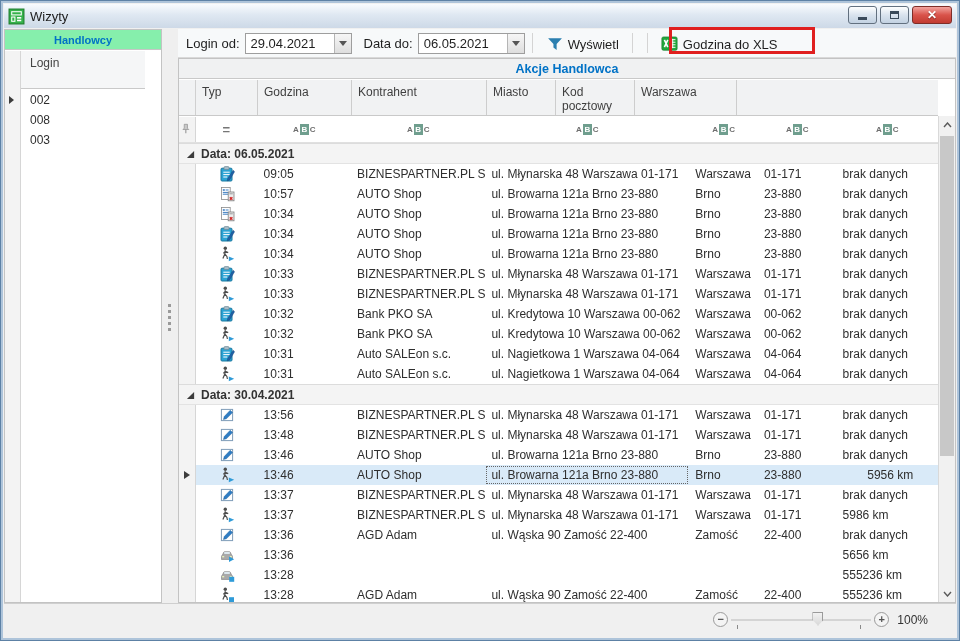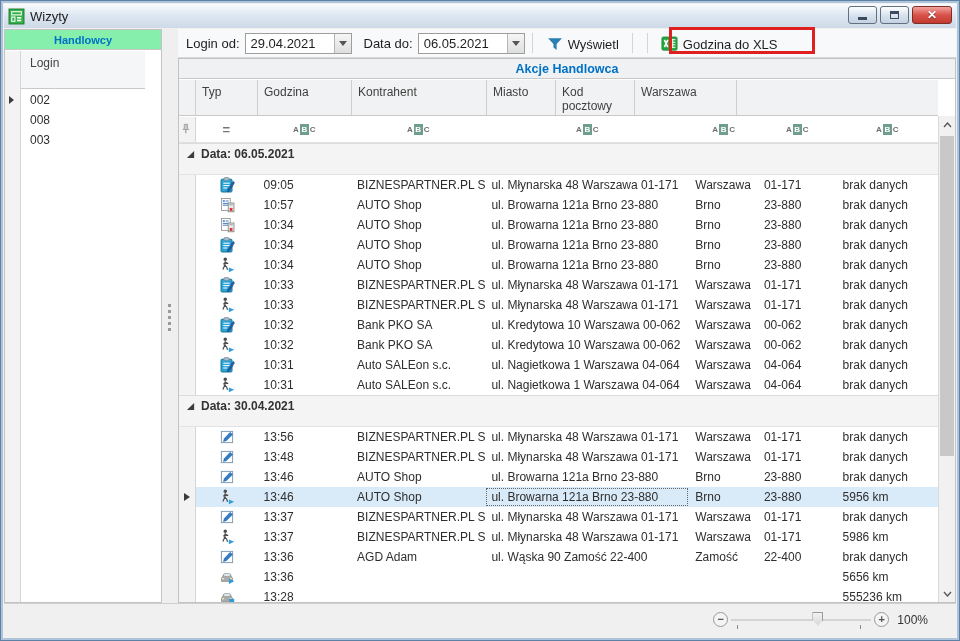--- a/index.html
+++ b/index.html
@@ -69,21 +69,21 @@
   .abc .sm { font-size:8px; color:#6e6e6e; font-weight:bold; }
   .abc .mid { font-size:8px; color:#fff; background:#6f9e8e; width:9px; height:11px; text-align:center; line-height:11px; font-weight:bold; }
 
   
   .gbody { position:absolute; left:0; top:84px; bottom:0; right:17px; overflow:hidden; background:#fff; }
   .ind-strip { position:absolute; left:0; top:0; bottom:0; width:17px; background:#f3f3f3; border-right:1px solid #d6d6d6; }
   .grow { position:relative; display:flex; height:20px; line-height:20px; }
   .grow .cell { padding-left:6px; white-space:nowrap; overflow:hidden; }
   .grow .typ { display:flex; align-items:center; justify-content:center; padding-left:0; }
   .grow .typ svg { width:16px; height:16px; }
-  .grouphdr { height:32px; line-height:21px; background:#f4f4f4; border-top:1px solid #dcdcdc; border-bottom:1px solid #e3e3e3;
+  .grouphdr { height:21px; line-height:21px; background:#f4f4f4; border-top:1px solid #dcdcdc; border-bottom:1px solid #e3e3e3;
     font-weight:bold; color:#333; padding-left:22px; position:relative; }
   .grouphdr svg.tri { position:absolute; left:7px; top:6px; width:9px; height:9px; }
   .row-sel .cell { background:#d9eaf8; }
   .focus-cell { outline:1px dotted #666; outline-offset:-2px; }
   .rowarrow { position:absolute; left:-13px; top:6px; width:0; height:0; border-left:6px solid #3c3c3c; border-top:4px solid transparent; border-bottom:4px solid transparent; }
 
   
   .vscroll { position:absolute; right:0; top:57px; bottom:0; width:17px; background:#f1f1f1; border-left:1px solid #d9d9d9; }
   .vs-btn { position:absolute; left:0; right:0; height:17px; display:flex; align-items:center; justify-content:center; }
   .vs-btn.up { top:0; } .vs-btn.down { bottom:0; }
@@ -523,21 +523,21 @@
                 <circle cx="6.3" cy="2.3" r="1.7" fill="#4d4d4d"></circle>
                 <path d="M6.3 4.2 L5.8 8 L3.9 12.6 M5.8 8 L7.9 10.4 L8.4 13 M6.3 5.2 L4.4 7.4 M6.3 5.2 L9.2 6.6" stroke="#4d4d4d" stroke-width="1.2" fill="none"></path>
                 <path d="M9.8 10.4 L15.2 12.8 L9.8 15.2 Z" fill="#2f9bd8"></path>
               </svg>
             </div>
             <div class="cell" style="width: 94px;">13:46</div>
             <div class="cell" style="width: 135px;">AUTO Shop</div>
             <div class="cell focus-cell" style="width: 205px;">ul. Browarna 121a Brno 23-880</div>
             <div class="cell" style="width: 69px;">Brno</div>
             <div class="cell" style="width: 79px;">23-880</div>
-            <div class="cell" style="width: 102px;">5956 km</div>
+            <div class="cell" style="width: 102px; text-align: center;">5956 km</div>
           </div>
           <div class="grow">
             <div style="width: 17px; position: relative;"></div>
             <div class="cell typ" style="width: 62px;">
               <svg viewBox="0 0 16 16" width="16" height="16">
                 <rect x="2.4" y="2.4" width="11.2" height="11.2" fill="#fff" stroke="#7f9db9" stroke-width="1"></rect>
                 <path d="M11.2 3.2 l2.4 2.4 -6.2 6.2 -3 0.8 0.8 -3 z" fill="#2e7cc4" stroke="#1d5a93" stroke-width="0.4"></path>
               </svg>
             </div>
             <div class="cell" style="width: 94px;">13:37</div>

